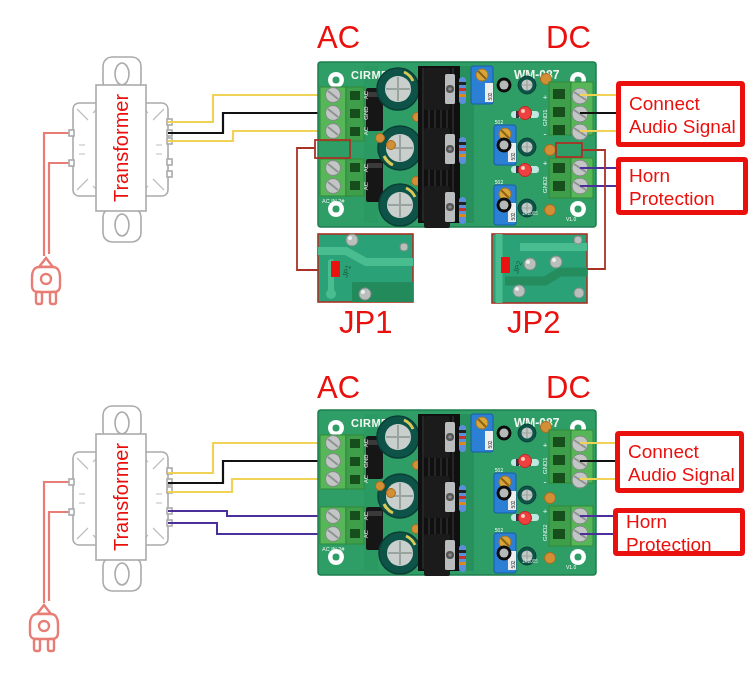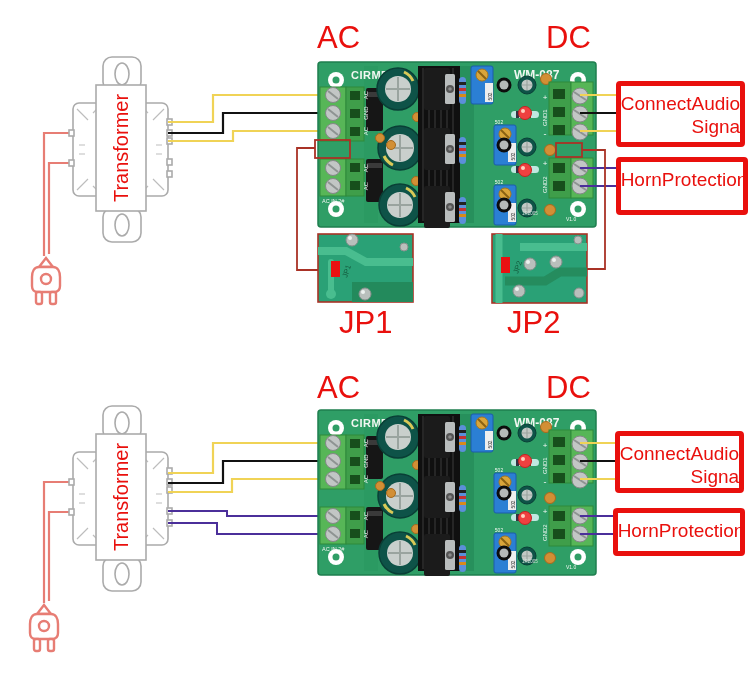--- a/index.html
+++ b/index.html
@@ -17,21 +17,21 @@
   .tr-detail{stroke:#bdbdbd;stroke-width:1.2;fill:none;}
   .silk{fill:#f2f7f2;}
   
   .red-label{position:absolute;color:var(--accent-red,#e9100d);
              font-family:"Liberation Sans", sans-serif;white-space:nowrap;}
   .hdr{font-size:31px;letter-spacing:0px;}
   .jplbl{font-size:31px;}
   .callout{position:absolute;box-sizing:border-box;border:5px solid var(--accent-red,#e9100d);
            border-radius:4px;background:#fff;color:var(--accent-red,#e9100d);
            font-size:19px;line-height:23px;padding:6px 4px 4px 8px;
-           font-family:"Liberation Sans", sans-serif;display:flex;flex-direction:row;justify-content:center;}
+           font-family:"Liberation Sans", sans-serif;display:flex;flex-direction:column;justify-content:center;}
   .tftext{fill:var(--accent-red,#e9100d);font-family:"Liberation Sans", sans-serif;font-size:20px;}
 </style>
 </head>
 <body>
 
 <div class="canvas">
 
 <svg width="750" height="689" viewBox="0 0 750 689">
   <defs>
 

